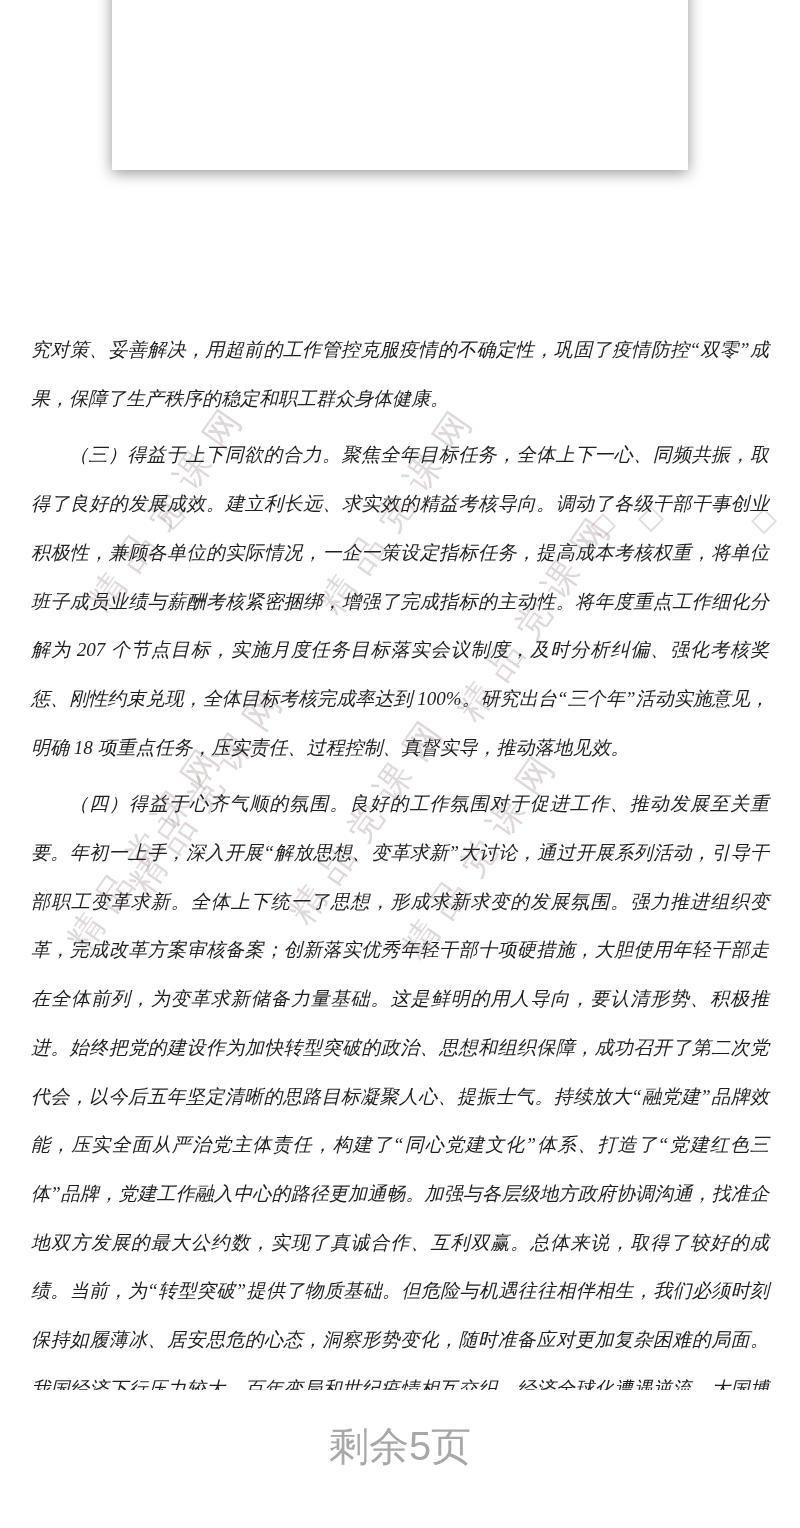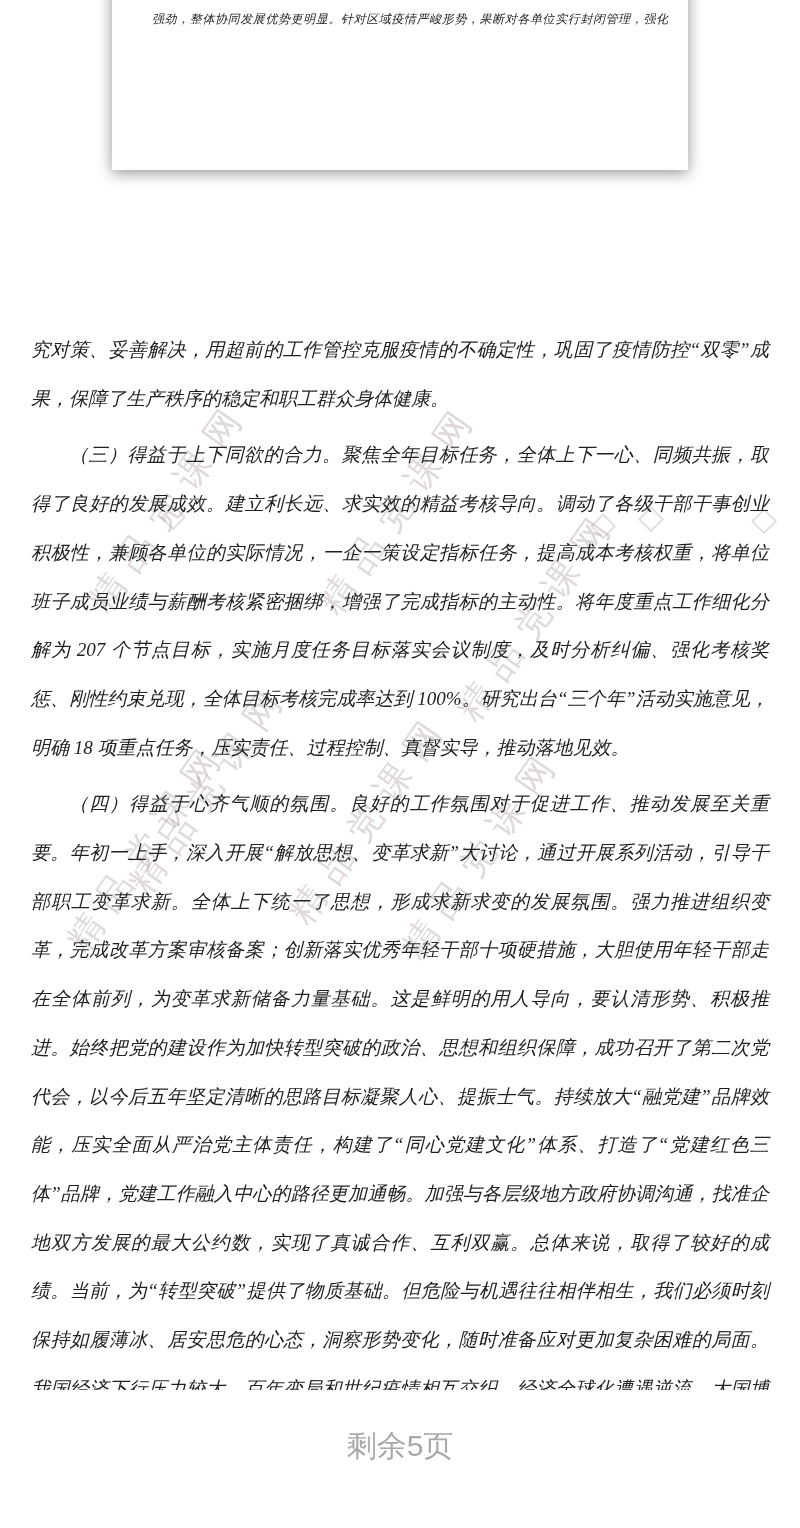--- a/index.html
+++ b/index.html
@@ -98,33 +98,32 @@
     left: 0;
     right: 0;
     top: 1424px;
     height: 44px;
     display: flex;
     justify-content: center;
     align-items: center;
     column-gap: 40px;
     z-index: 2;
     font-family: "Liberation Sans", sans-serif;
-    font-size: 30px;
+    font-size: 40px;
     color: #a8a8a8;
     cursor: pointer;
   }
 </style>
 </head>
 <body>
 
 <div class="viewport">
 
   <div class="prev-page-card">
     <div class="prev-page-text">
-      <div class="pline">强劲，整体协同发展优势更明显。针对区域疫情严峻形势，果断对各单位实行封闭管理，强化</div>
     </div>
   </div>
 
   <div class="watermark-layer">
       <div class="wm-run" style="left: 112px; top: 582px;">精品党课网</div>
       <div class="wm-run" style="left: 342px; top: 584px;">精品党课网</div>
       <div class="wm-run" style="left: 480px; top: 691px;">精品党课网</div>
       <div class="wm-run" style="left: 152px; top: 864px;">精品党课网</div>
       <div class="wm-run" style="left: 312px; top: 894px;">精品党课网</div>
       <div class="wm-run" style="left: 425px; top: 929px;">精品党课网</div>

